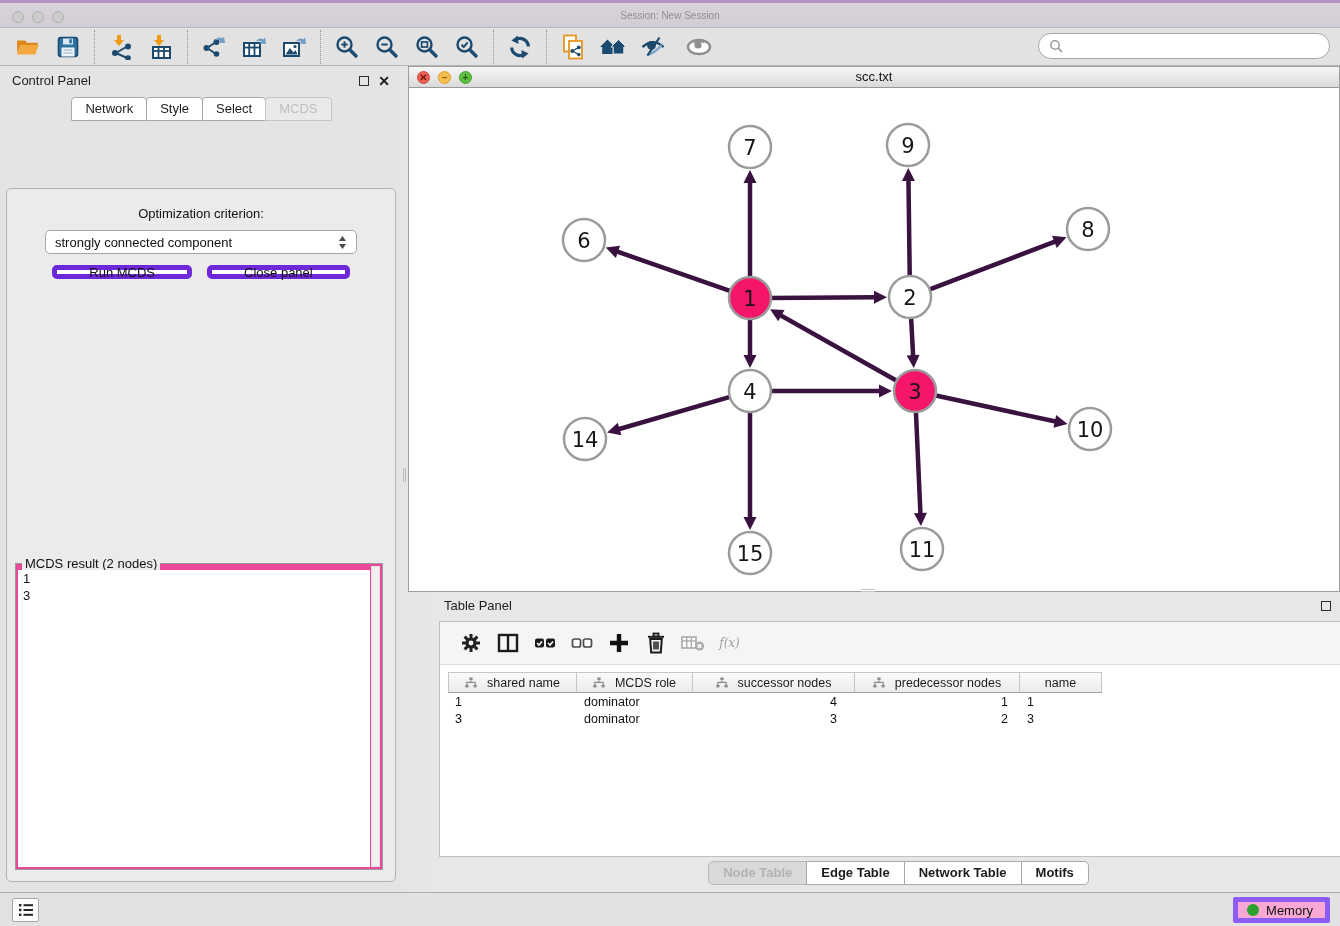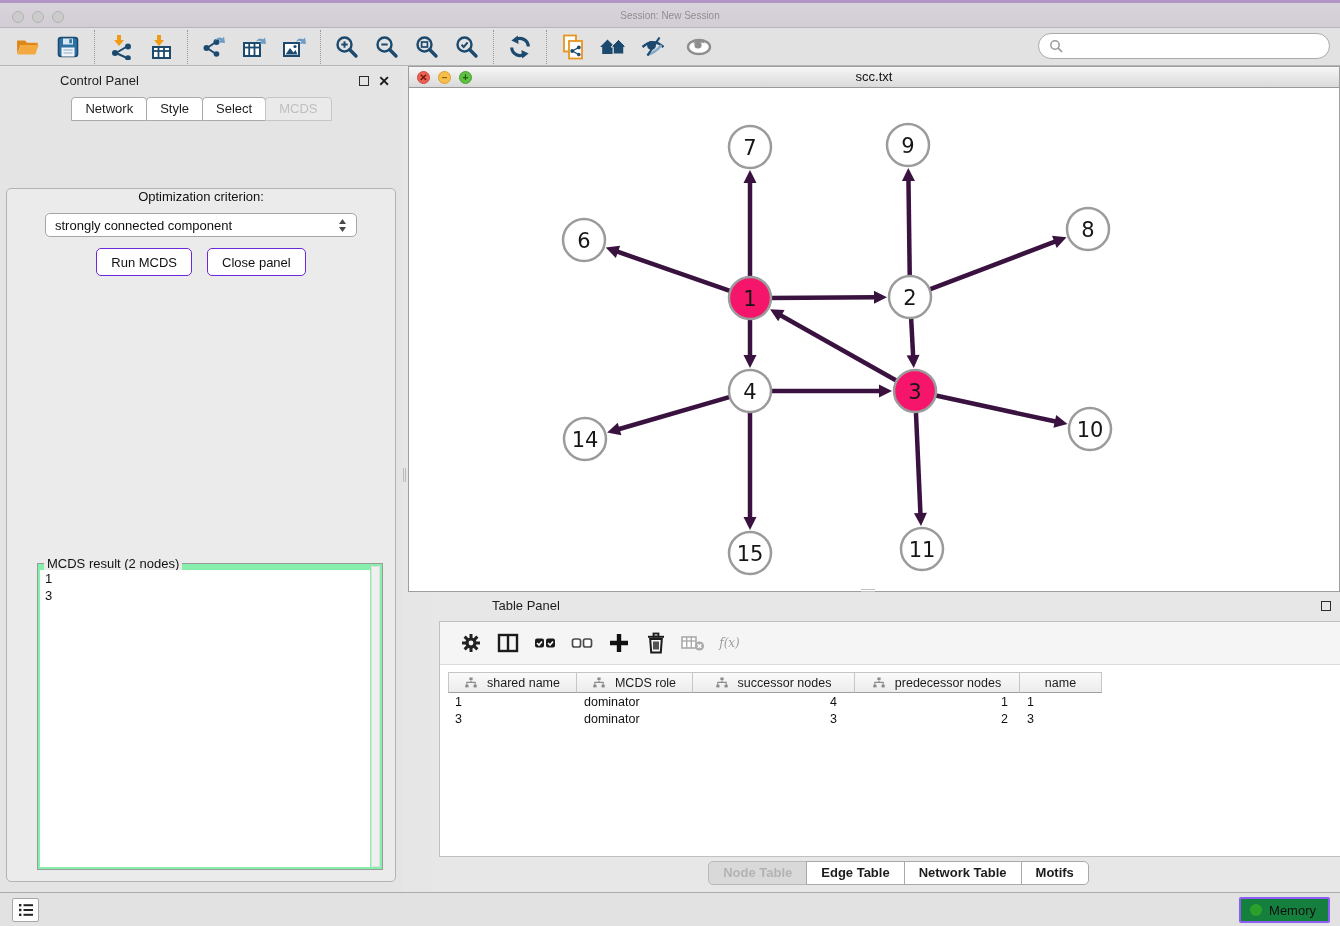--- a/index.html
+++ b/index.html
@@ -29,51 +29,51 @@
   .tbtn svg{ display:block; }
   .tsep{ width:1px; height:34px; border-left:1px dotted #999; margin:0 6px; }
   .searchbox{
     position:absolute; right:10px; top:5px; width:292px; height:26px;
     background:#fff; border:1px solid #a9a9a9; border-radius:13px;
     display:flex; align-items:center; padding:0 10px; gap:6px;
   }
   .searchbox input{ border:none; outline:none; flex:1; font-size:13px; background:transparent; }
   
   .cpanel{ position:absolute; left:0; top:67px; width:402px; height:825px; background:#e4e4e4; }
-  .panel-header{ height:27px; display:flex; align-items:center; padding:0 12px;margin-left:48px; }
+  .panel-header{ height:27px; display:flex; align-items:center; padding:0 12px; }
   .panel-title{ font-size:13px; color:#1d1d1d; }
   .panel-hdr-icons{ margin-left:auto; display:flex; gap:9px; align-items:center; }
   .icon-float{ width:10px; height:10px; border:1.6px solid #2c2c2c; background:transparent; }
   .icon-close{ font-size:14px; font-weight:bold; color:#1a1a1a; line-height:10px; }
   .cp-tabs{ display:flex; justify-content:center; margin-top:3px; position:relative; z-index:3; }
   .cp-tab{
     background:#fff; border:1px solid #a9a9a9; border-bottom:1px solid #a9a9a9;
     font-size:13px; color:#1c1c1c; padding:3px 13px 4px; margin-right:-1px;
     border-radius:4px 4px 0 0;
   }
   .cp-tab.active{ background:#eaeaea; color:#bfbfbf; border-color:#c6c6c6; }
   .cp-body{
     position:absolute; left:6px; right:6px; top:121px; bottom:10px;
     background:#ebebeb; border:1px solid #b3b3b3; border-radius:5px;
   }
-  .opt-label{ text-align:center; font-size:13px; color:#111; }
+  .opt-label{ text-align:center; font-size:13px; color:#111; margin-top:17px; }
   .dropdown{
     margin:9px auto 0; width:312px; height:24px; background:#fff;
     border:1px solid #a6a6a6; border-radius:5px;
     display:flex; align-items:center; padding:0 9px; font-size:13px; color:#111;
   }
   .dd-chevrons{ margin-left:auto; display:flex; flex-direction:column; gap:1px; }
   .btn-row{ display:flex; justify-content:center; gap:15px; margin-top:11px; }
   .pbtn{
-    background:#fff; border:1px solid #6d28d9; border-radius:5px; height:28px;
-    font-size:13px; color:#111; padding:0 14px; display:flex; align-items:center;
+    background:#fff; border:5px solid #6d28d9; border-radius:5px; height:14px;
+    font-size:13px; color:#111; padding:0 32px; display:flex; align-items:center;
   }
   .result-group{
     position:absolute; left:8px; right:12px; top:374px; bottom:11px;
-    border:1px solid #9a9a9a; background:#86efac;margin-left:22px;
+    border:1px solid #9a9a9a; background:#ec4899;
   }
   .result-legend{
     position:absolute; top:-8px; left:6px; background:#ebebeb; padding:0 3px;
     font-size:13px; color:#111;
   }
   .result-area{ position:absolute; inset:6px 12px 2px 2px; background:#fff; font-size:13px; color:#111; }
   .result-area div{ padding:1px 5px; }
   .result-scroll{ position:absolute; top:2px; bottom:2px; right:2px; width:9px; background:#f0f0f0; border:1px solid #e0e0e0; }
   
   .vsplit-handle{ position:absolute; left:403px; top:468px; width:3px; height:14px;
@@ -134,21 +134,21 @@
     position:absolute; left:0; top:892px; width:1340px; height:34px;
     background:#e2e2e2; border-top:1px solid #ababab;
   }
   .sb-left-btn{
     position:absolute; left:12px; top:5px; width:27px; height:24px;
     background:#fdfdfd; border:1px solid #a8a8a8; border-radius:2px;
     display:flex; align-items:center; justify-content:center;
   }
   .memory-btn{
     position:absolute; right:10px; top:4px; height:26px; padding:0 12px 0 9px;
-    background:#15803d; border:2px solid #8b5cf6; border-radius:2px;
+    background:#f9a8d4; border:5px solid #8b5cf6; border-radius:2px;
     display:flex; align-items:center; gap:7px; font-size:13px; color:#111;
   }
   .mem-dot{ width:12px; height:12px; border-radius:50%; }
 </style>
 </head>
 <body>
 
 <div class="titlebar">
   <div class="traffic-inactive">
     <span class="tl-dot"></span>

